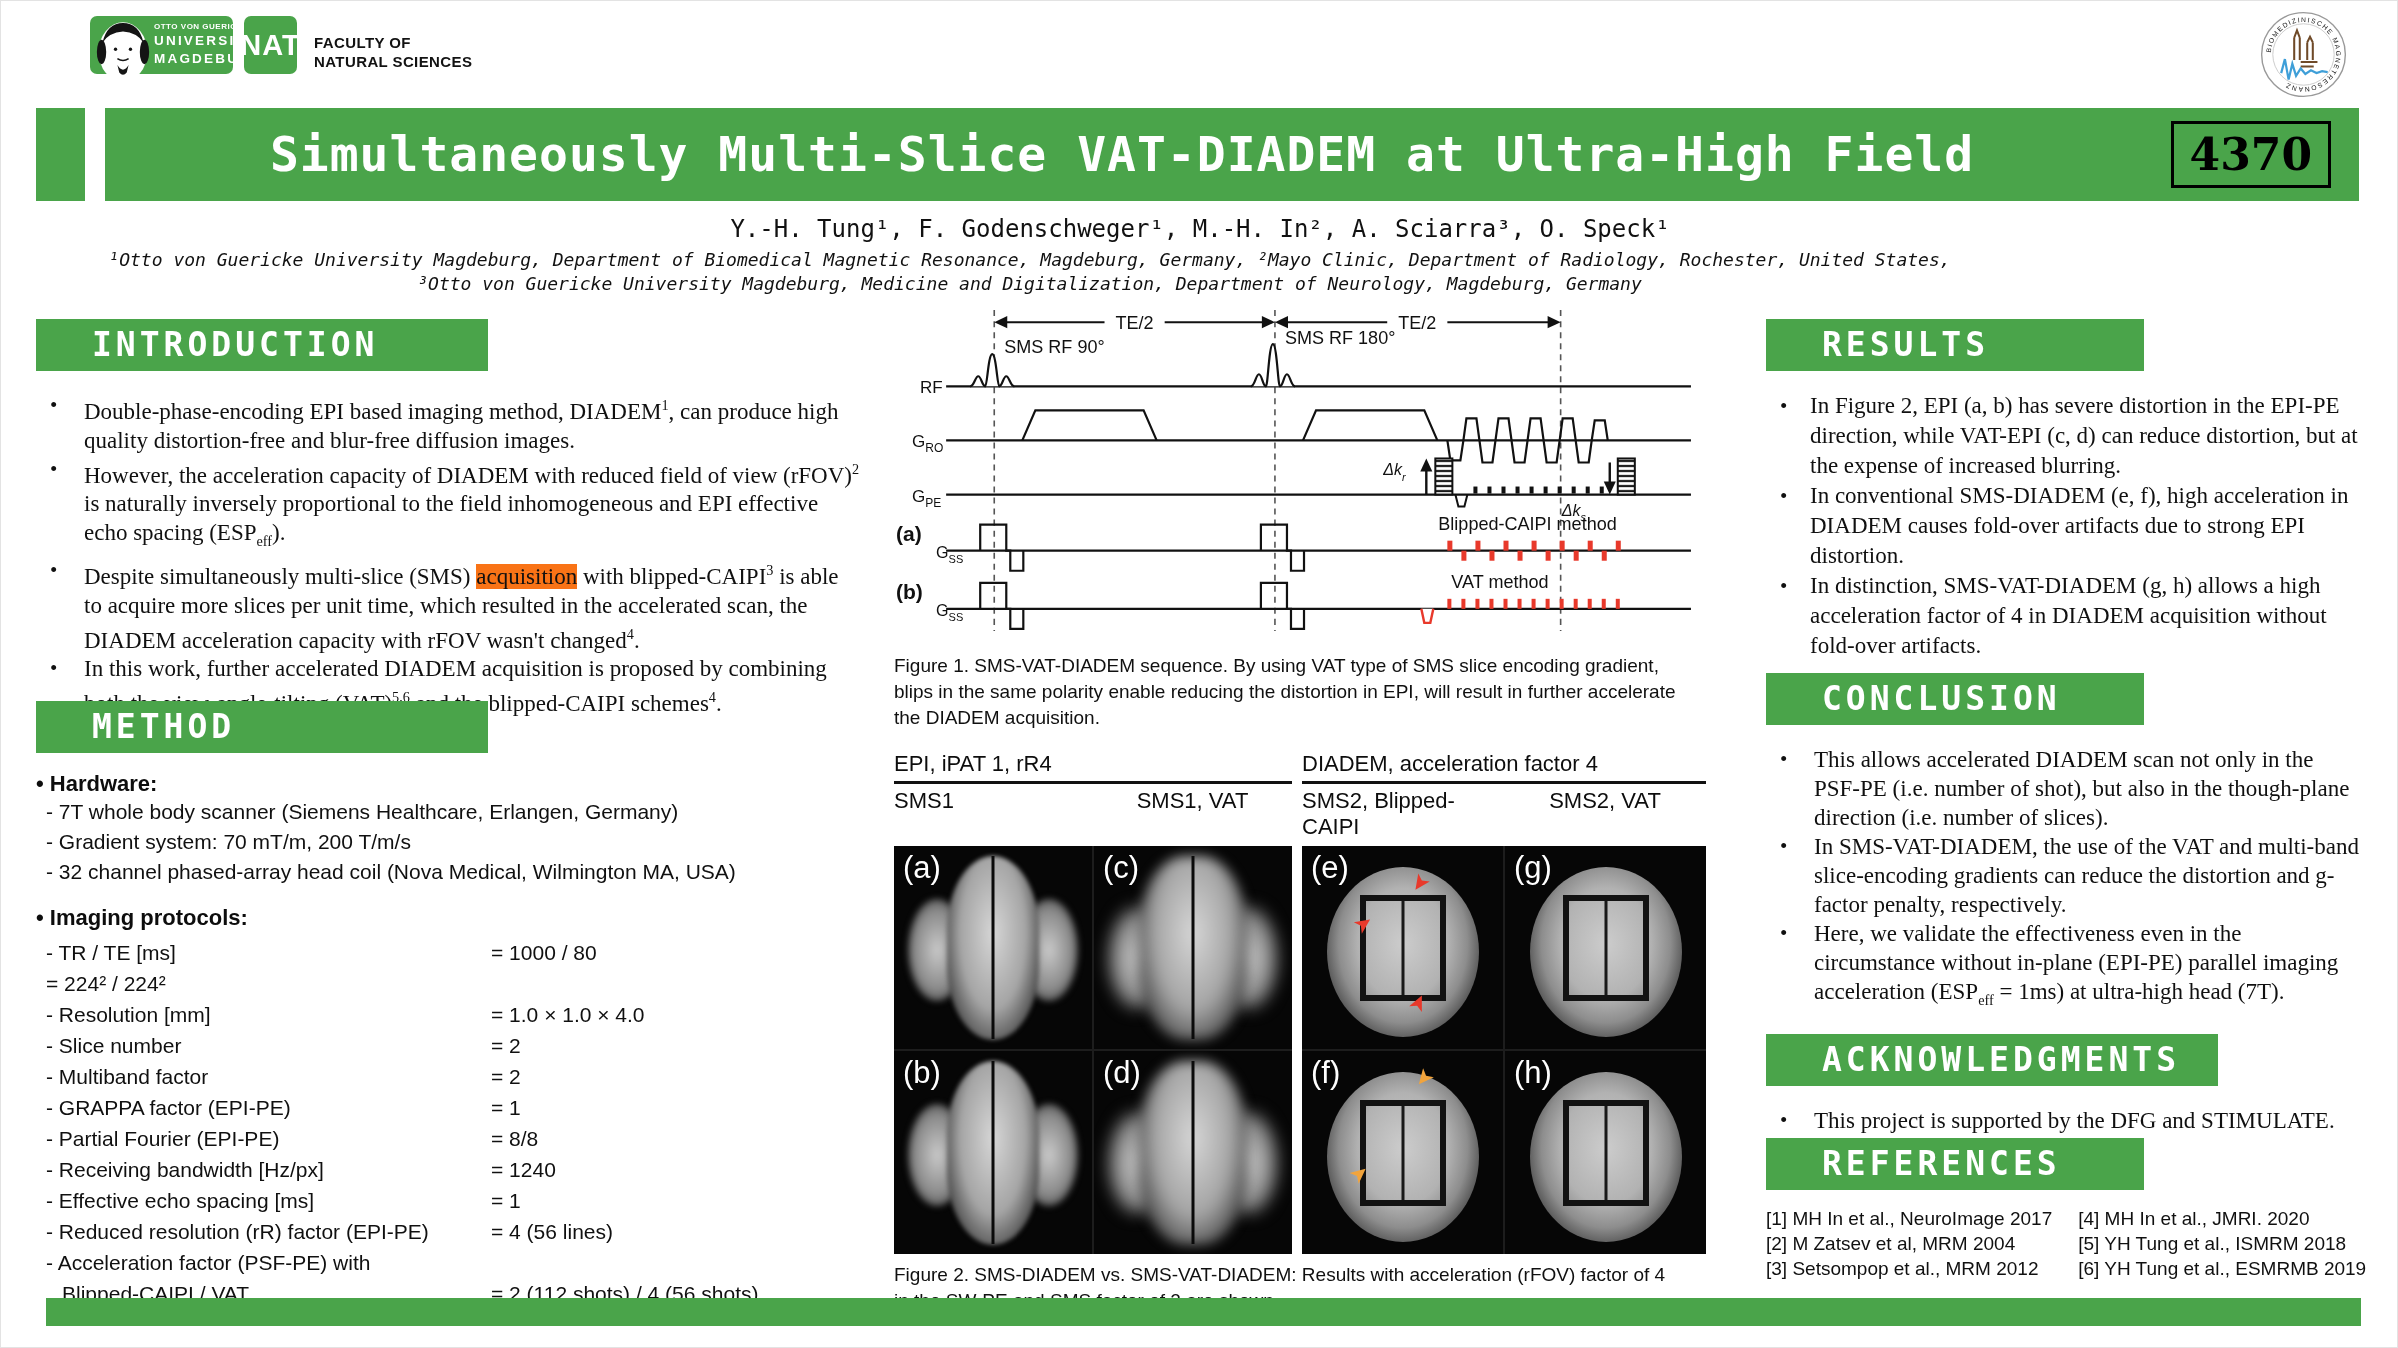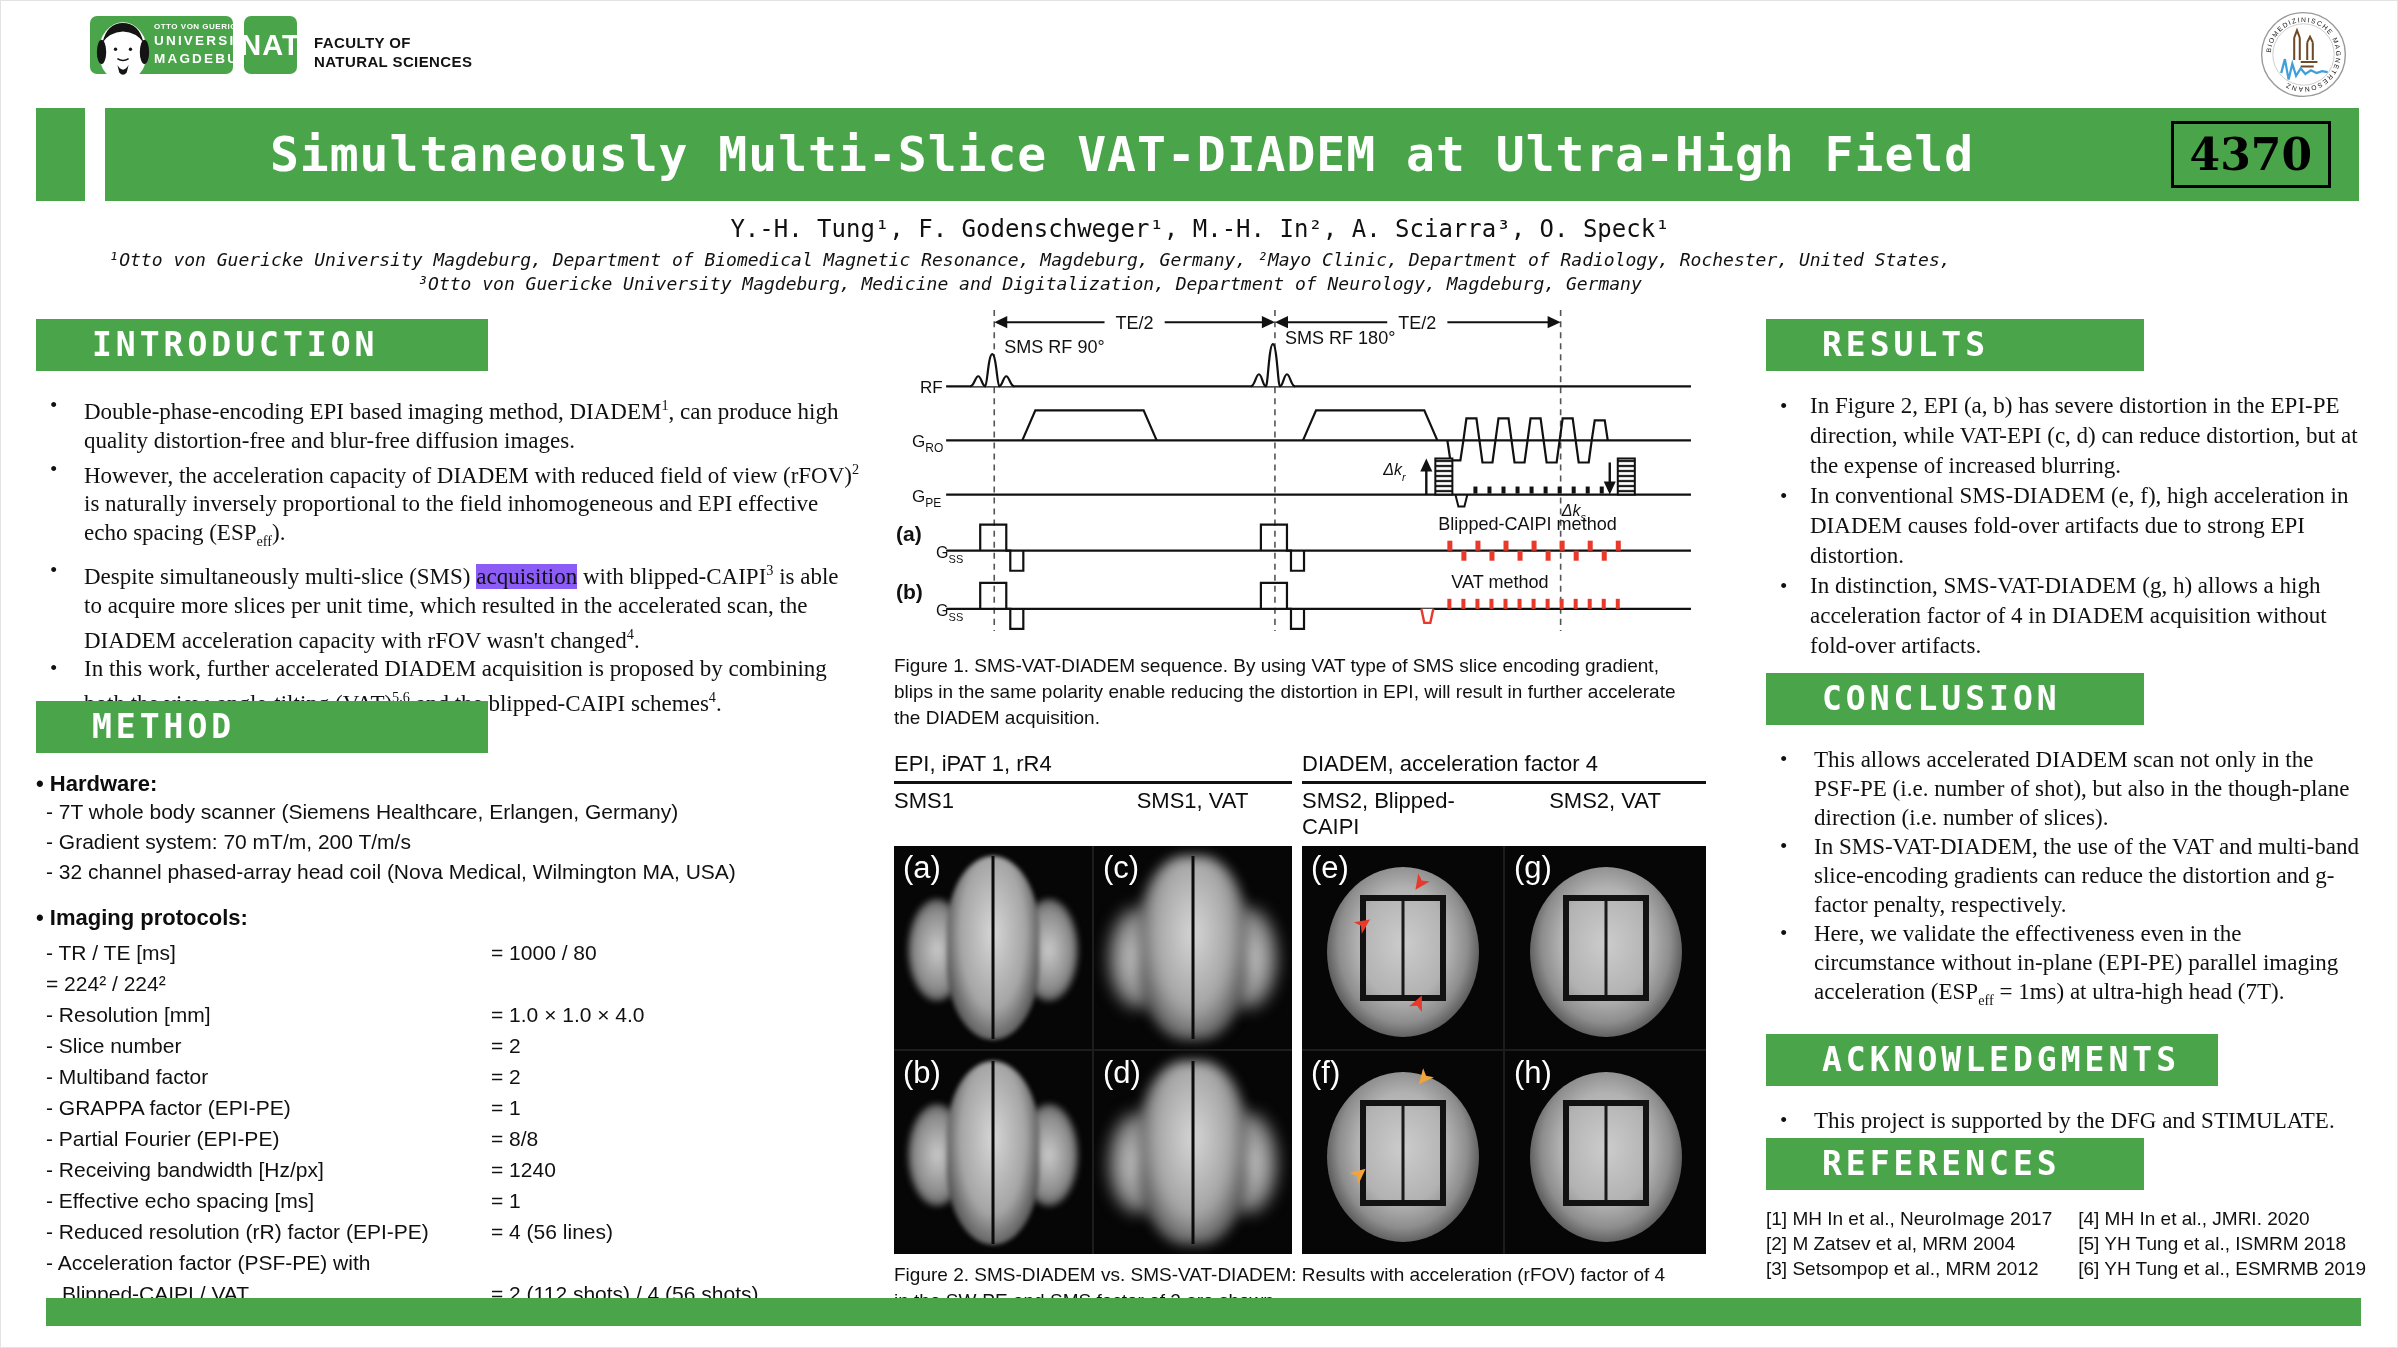--- a/index.html
+++ b/index.html
@@ -46,21 +46,21 @@
   .w-left  { width:452px; }
   .w-right { width:378px; }
 
   
   ul.bullets { list-style:none; margin-top:20px; }
   ul.bullets li { position:relative; padding-left:48px; font-size:23px; line-height:29px;
                   color:#101010; margin-bottom:0;font-family:Liberation Serif, serif; }
   ul.bullets li::before { content:"•"; position:absolute; left:14px; top:0; font-size:21px; }
   .col-right ul.bullets li { line-height:30px; padding-left:44px; }
   sup { font-size:62%; }  sub { font-size:62%; }
-  .hl { background:#8b5cf6; }
+  .hl { background:#f97316; }
 
   
   .col-left  { position:absolute; left:35px;  top:318px; width:825px; }
   .intro-block {}
   .method-block { position:absolute; left:35px; top:700px; width:825px; }
   .m-title { font-size:22px; font-weight:bold; color:#0d0d0d; margin-top:18px; }
   .m-title::before { content:"• "; }
   .m-item { font-size:21px; line-height:30px; color:#101010; padding-left:10px; }
   .protocols { margin-top:6px; }
   .prow { display:grid; grid-template-columns:1fr 370px; font-size:21px; line-height:31px; color:#101010; padding-left:10px; }

